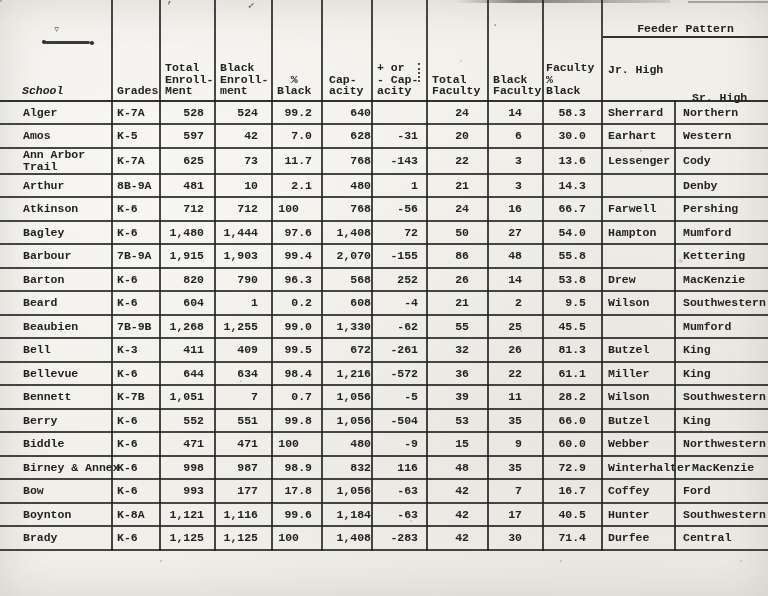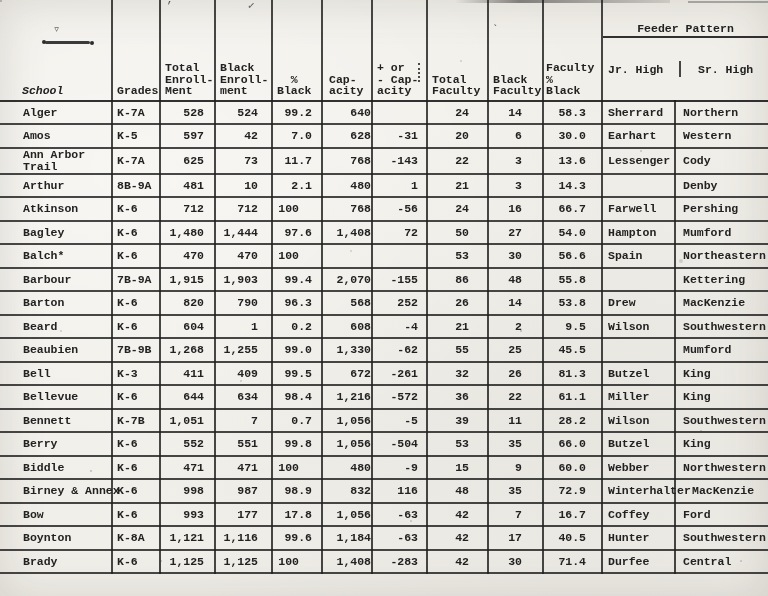--- a/index.html
+++ b/index.html
@@ -61,21 +61,21 @@
   td.c-sr_high.shift{padding-left:16px;}
   
   th.c-feeder{padding:0;vertical-align:bottom;}
   .feeder-title{
     text-align:center;padding-bottom:1px;
     border-bottom:2px solid rgba(28,28,28,.9);
   }
   .feeder-sub{display:flex;height:16px;}
   .feeder-sub span{display:block;line-height:17px;}
   .feeder-sub .jr{width:71px;padding-left:5px;}
-  .feeder-sub .sr{flex:1;padding-left:17px;border-left:2px solid rgba(32,32,32,.82);}
+  .feeder-sub .sr{flex:1;padding-left:11px;border-left:2px solid rgba(32,32,32,.82);margin-top:28px;}
   
   .artifact{position:absolute;pointer-events:none;}
   .a-dash{left:45px;top:41px;width:45px;height:2.5px;background:#3a3a3a;border-radius:2px;}
   .a-dot1{left:42px;top:40px;width:4px;height:4px;background:#2c2c2c;border-radius:50%;}
   .a-dot2{left:90px;top:41px;width:4px;height:4px;background:#2c2c2c;border-radius:50%;}
   .a-tri{left:53px;top:22px;font-size:12px;color:#6e6a62;}
   .a-tick{left:248px;top:-1px;font-size:11px;color:#5f5b54;transform:rotate(8deg);}
   .a-quote{left:166px;top:0px;font-size:11px;color:#55524b;}
   .a-grave{left:492px;top:24px;font-size:11px;color:#55524b;}
   .a-colon{left:418px;top:63px;width:0;height:19px;border-left:2px dotted #4c4a45;}
@@ -227,34 +227,20 @@
           <td class="c-pct_black">97.6</td>
           <td class="c-capacity">1,408</td>
           <td class="c-over_under_capacity">72</td>
           <td class="c-total_faculty">50</td>
           <td class="c-black_faculty">27</td>
           <td class="c-faculty_pct_black">54.0</td>
           <td class="c-jr_high">Hampton</td>
           <td class="c-sr_high">Mumford</td>
         </tr>
         <tr>
-          <td class="c-school">Balch*</td>
-          <td class="c-grades">K-6</td>
-          <td class="c-total_enrollment">470</td>
-          <td class="c-black_enrollment">470</td>
-          <td class="c-pct_black whole">100</td>
-          <td class="c-capacity"></td>
-          <td class="c-over_under_capacity"></td>
-          <td class="c-total_faculty">53</td>
-          <td class="c-black_faculty">30</td>
-          <td class="c-faculty_pct_black">56.6</td>
-          <td class="c-jr_high">Spain</td>
-          <td class="c-sr_high">Northeastern</td>
-        </tr>
-        <tr>
           <td class="c-school">Barbour</td>
           <td class="c-grades">7B-9A</td>
           <td class="c-total_enrollment">1,915</td>
           <td class="c-black_enrollment">1,903</td>
           <td class="c-pct_black">99.4</td>
           <td class="c-capacity">2,070</td>
           <td class="c-over_under_capacity">-155</td>
           <td class="c-total_faculty">86</td>
           <td class="c-black_faculty">48</td>
           <td class="c-faculty_pct_black">55.8</td>

